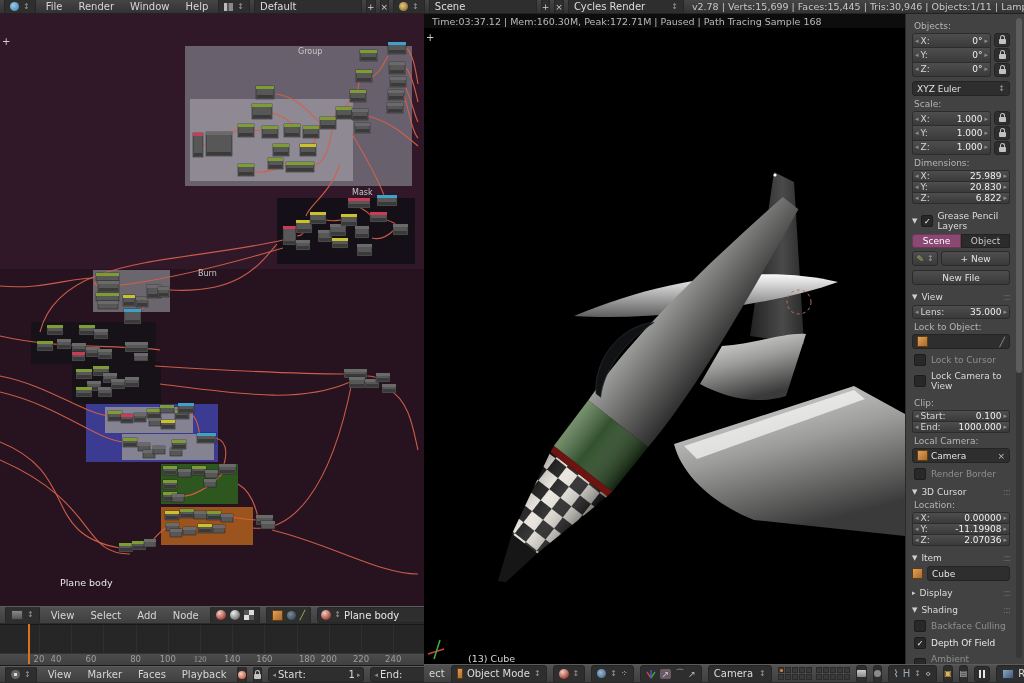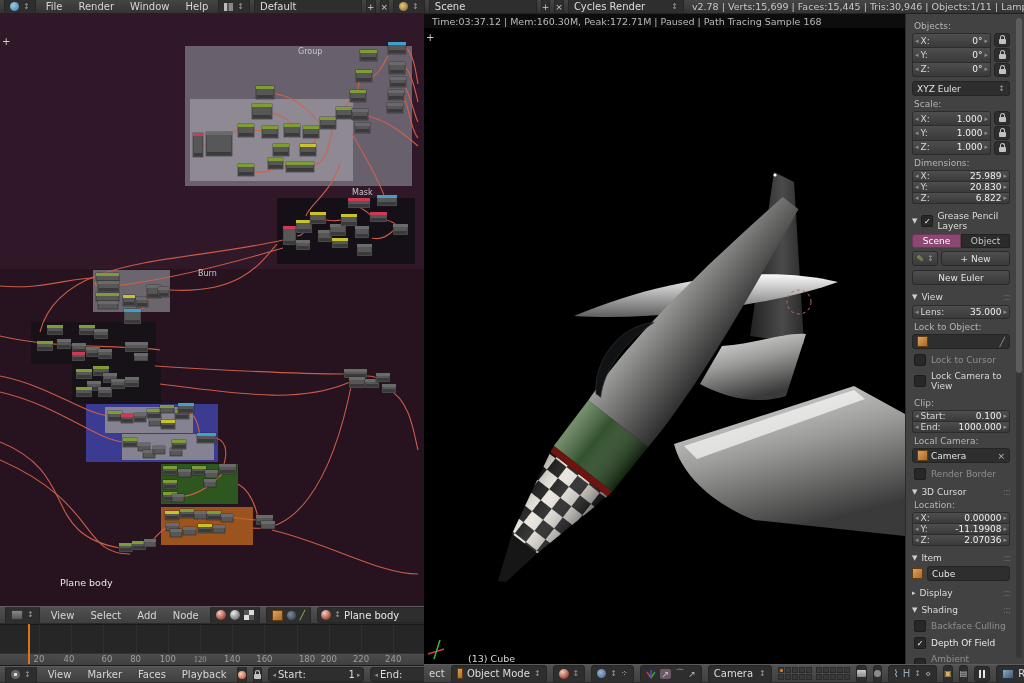--- a/index.html
+++ b/index.html
@@ -773,22 +773,22 @@
       <div class="tl-grid" style="left: 200px;"></div>
       <div class="tl-grid" style="left: 232.2px;"></div>
       <div class="tl-grid" style="left: 264.4px;"></div>
       <div class="tl-grid" style="left: 296.6px;"></div>
       <div class="tl-grid" style="left: 328.8px;"></div>
       <div class="tl-grid" style="left: 361px;"></div>
       <div class="tl-grid" style="left: 393.2px;"></div>
     </div>
   <div class="tl-ruler" id="tlruler">
       <span class="tl-num" style="left: 39px;">20</span>
-      <span class="tl-num" style="left: 69px;">40</span>
-      <span class="tl-num" style="left: 107px;">60</span>
+      <span class="tl-num" style="left: 56px;">40</span>
+      <span class="tl-num" style="left: 91px;">60</span>
       <span class="tl-num" style="left: 135.6px;">80</span>
       <span class="tl-num" style="left: 167.8px;">100</span>
       <span class="tl-num" style="left: 200px; font-family: Liberation Serif, serif;">120</span>
       <span class="tl-num" style="left: 232.2px;">140</span>
       <span class="tl-num" style="left: 264.4px;">160</span>
       <span class="tl-num" style="left: 307px;">180</span>
       <span class="tl-num" style="left: 328.8px;">200</span>
       <span class="tl-num" style="left: 361px;">220</span>
       <span class="tl-num" style="left: 393.2px;">240</span>
     </div>
@@ -1091,21 +1091,21 @@
       <span class="btn" style="width:24px">
           <span class="pencil">✎</span>
           <span class="upd">↕</span>
         </span>
       <span class="btn" style="flex:1">
           <span style="color:#ddd">+</span>
           <span>New</span>
         </span>
     </div>
     <div class="btn" style="margin-top:4px">
-        <span>New Euler</span>
+        <span>New File</span>
       </div>
 
     <div class="sechdr">
         <span class="tri">▼</span>
         <span>View</span>
         <span class="grip">::::</span>
       </div>
     <div class="pfield single">
         <span class="arrowsm">◂</span>
         <span class="flab">Lens:</span>

